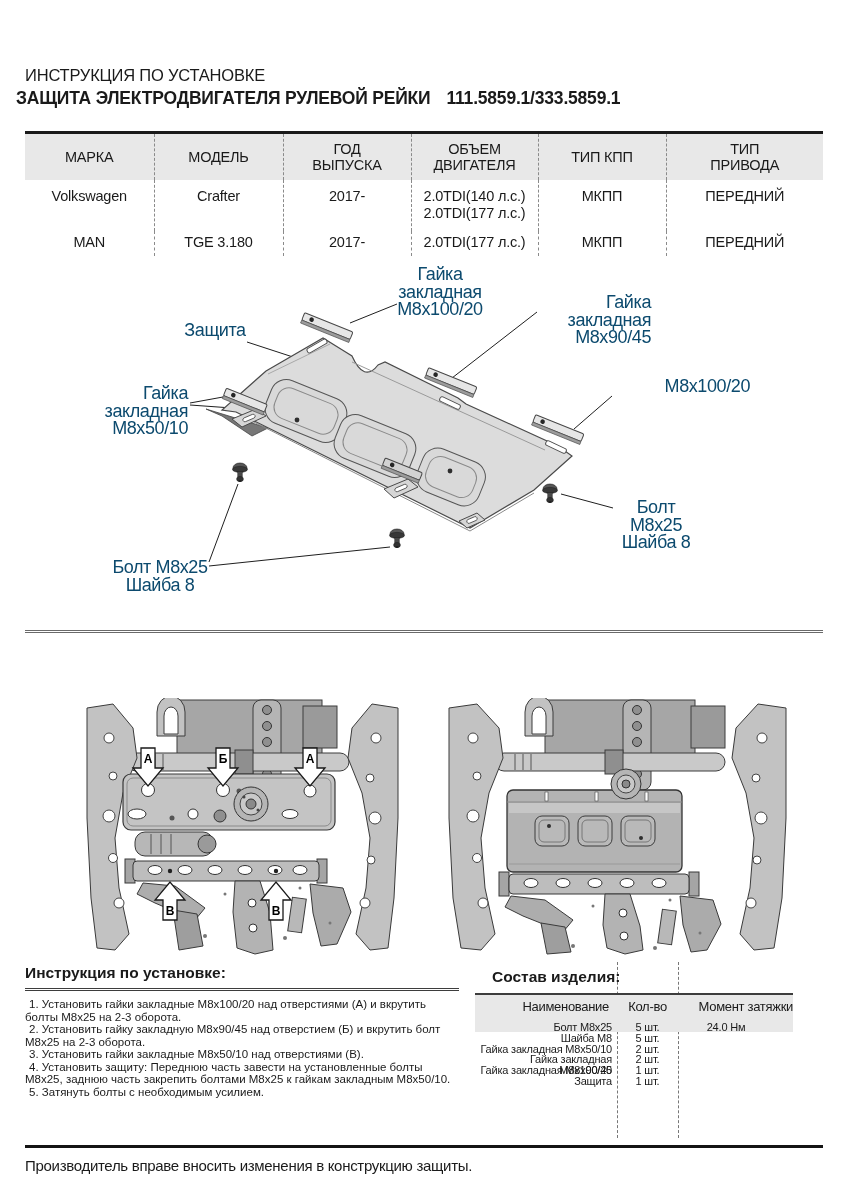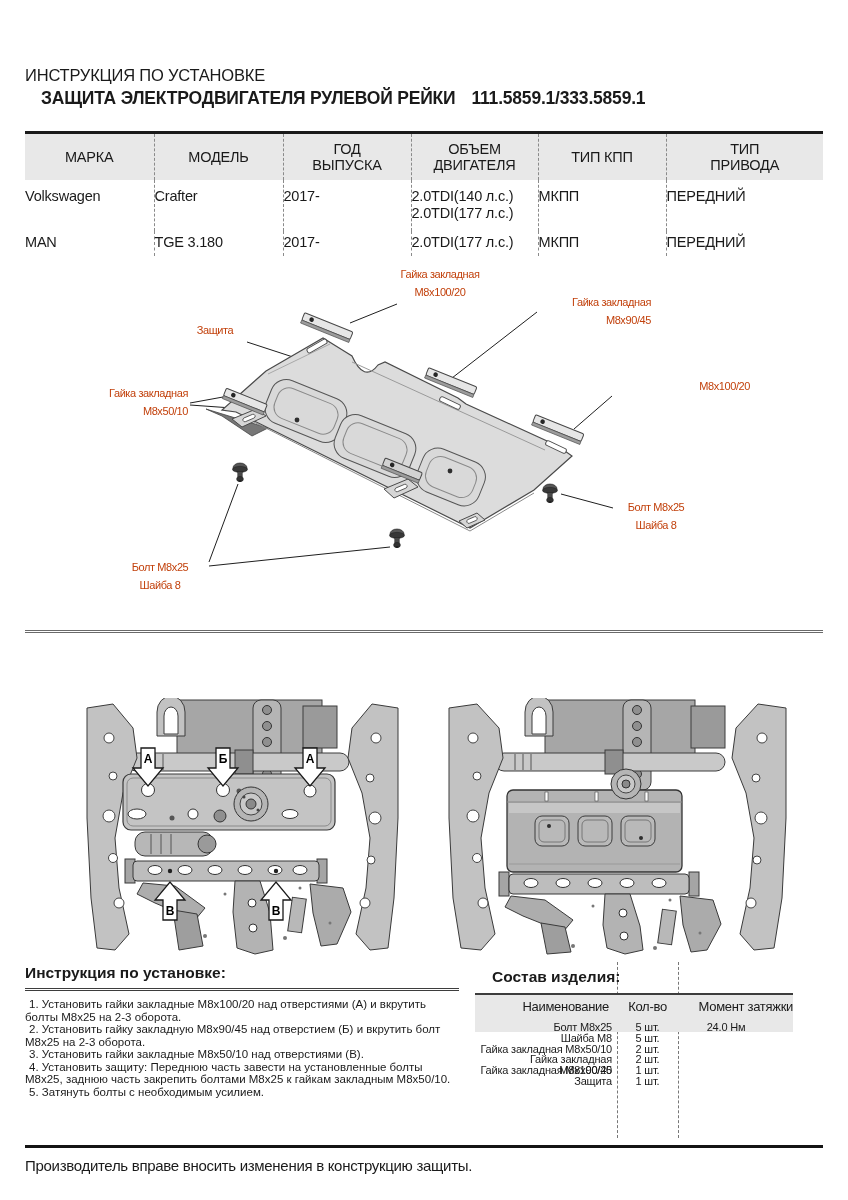--- a/index.html
+++ b/index.html
@@ -3,37 +3,37 @@
 <meta charset="utf-8">
 <style>
   html,body{margin:0;padding:0;background:#fff;}
   .page{position:relative;width:848px;height:1200px;background:#fff;overflow:hidden;
         font-family:"Liberation Sans","DejaVu Sans",sans-serif;color:#1a1a1a;}
   .abs{position:absolute;}
   .cond{letter-spacing:-0.3px;}
 
   
   .title1{left:25px;top:66px;font-size:16.5px;letter-spacing:-0.2px;}
-  .title2{left:41px;top:88px;font-size:17.5px;font-weight:700;letter-spacing:-0.2px;}
+  .title2{left:16px;top:88px;font-size:17.5px;font-weight:700;letter-spacing:-0.2px;}
   .title2 .pn{margin-left:16px;}
 
   
   table.fitment{position:absolute;left:25px;top:131px;width:798px;border-collapse:collapse;
       table-layout:fixed;border-top:3px solid #1a1a1a;font-size:14.5px;letter-spacing:-0.2px;}
   table.fitment th{background:#e8e8e8;font-weight:400;height:46px;vertical-align:middle;
       white-space:pre-line;line-height:16px;text-align:center;padding:0;border-left:1px dashed #8a8a8a;}
-  table.fitment td{text-align:left;vertical-align:top;border-left:1px dashed #8a8a8a;
+  table.fitment td{text-align:center;vertical-align:top;border-left:1px dashed #8a8a8a;
       white-space:pre-line;line-height:17px;padding:0;}
   table.fitment th:first-child,table.fitment td:first-child{border-left:none;}
   table.fitment tr.r1 td{padding-top:8px;padding-bottom:9px;}
   table.fitment tr.r2 td{padding-top:3px;padding-bottom:5px;}
 
   
   .diagram{left:0;top:262px;width:848px;height:352px;}
-  .dlabel{position:absolute;font-size:11px;line-height:17.5px;letter-spacing:-0.4px;color:#c2410c;}
+  .dlabel{position:absolute;font-size:18px;line-height:17.5px;letter-spacing:-0.4px;color:#0c4a6e;}
   .tc{text-align:center;} .tr{text-align:right;}
 
   .divider{left:25px;top:630px;width:798px;height:1px;border-top:1px solid #6a6a6a;border-bottom:1px solid #6a6a6a;}
 
   .photo{position:absolute;}
 
   
   .install{left:25px;top:964px;width:434px;}
   .install .hd{font-size:15.5px;font-weight:700;}
   .install .rule{margin-top:6px;height:1px;border-top:1px solid #3d3d3d;border-bottom:1px solid #3d3d3d;}

